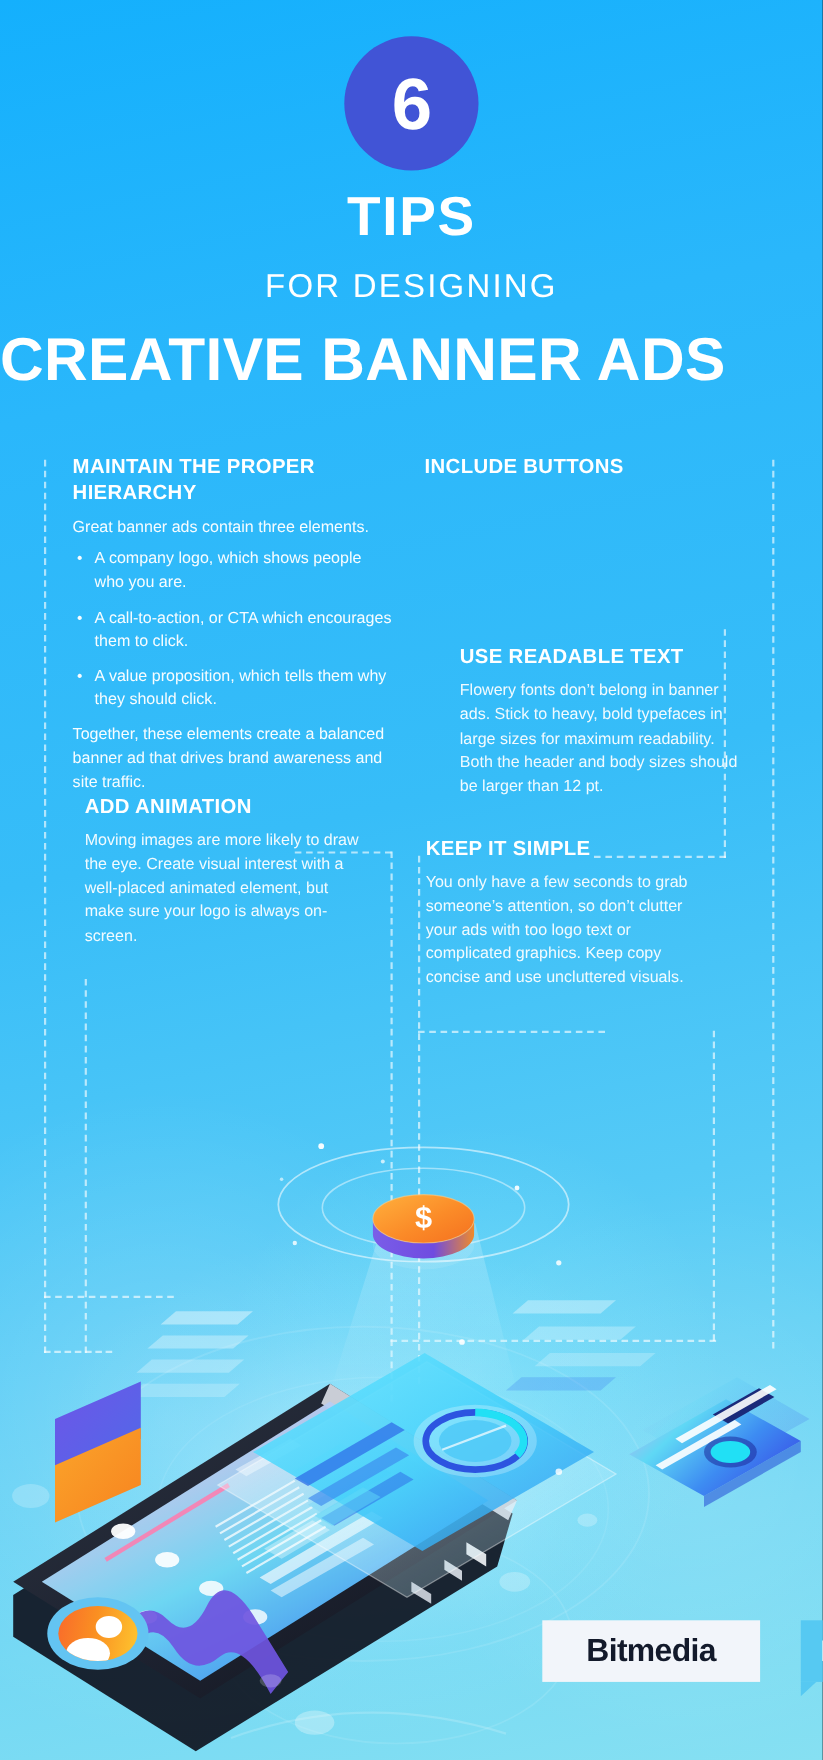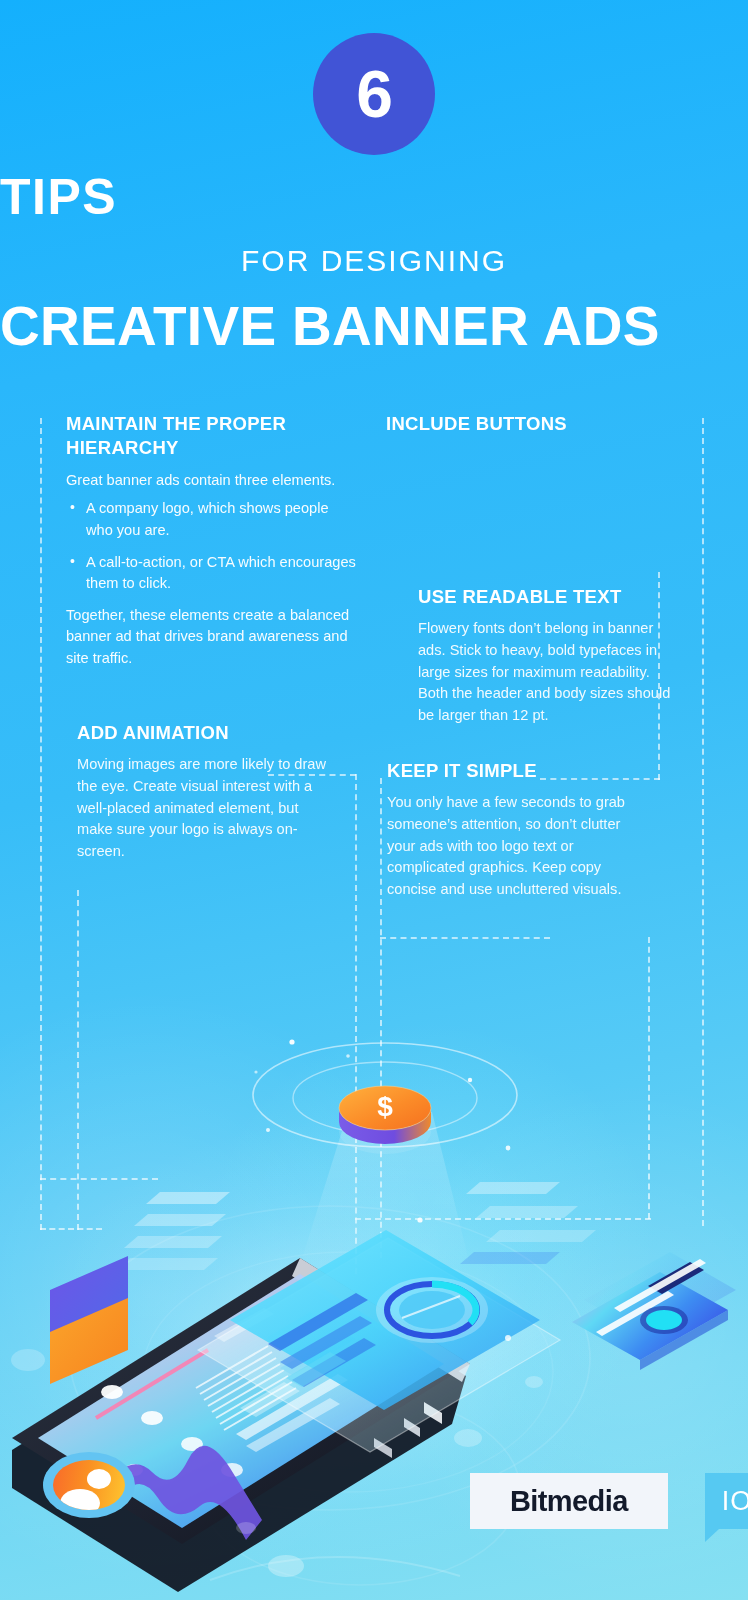--- a/index.html
+++ b/index.html
@@ -44,20 +44,21 @@
   .badge-num {
     color: #ffffff;
     font-size: 66px;
     font-weight: bold;
     line-height: 1;
     letter-spacing: -1px;
   }
 
   .hd-tips {
     position: absolute; left: 0; right: 0; top: 172px;
+    text-align: center;
     color: #ffffff;
     font-size: 50px;
     font-weight: bold;
     letter-spacing: 1.5px;
     line-height: 1;
   }
   .hd-sub {
     position: absolute; left: 0; right: 0; top: 246px;
     text-align: center;
     color: #ffffff;
@@ -137,20 +138,21 @@
     left: 470px; top: 1473px;
     display: flex;
     align-items: stretch;
     height: 56px;
   }
   .logo-main {
     background: #f2f5fa;
     display: flex; align-items: center; justify-content: center;
     padding: 0 40px;
     min-width: 162px;
+    margin-left: 23px;
   }
   .logo-main span {
     color: #131a2b;
     font-size: 29px;
     font-weight: bold;
     letter-spacing: -0.6px;
   }
   .logo-io {
     background: #56c9f2;
     display: flex; align-items: center; justify-content: center;
@@ -237,20 +239,21 @@
 
   <div class="dash dash-h" style="left:40px; top:1178px; width:118px;"></div>
   <div class="dash dash-h" style="left:40px; top:1228px; width:62px;"></div>
 
   <div class="tip" style="left:66px; top:412px; width:292px;">
     <h3>MAINTAIN THE PROPER HIERARCHY</h3>
     <p>Great banner ads contain three elements.</p>
     <ul>
       <li>A company logo, which shows people who you are.</li>
       <li>A call-to-action, or CTA which encourages them to click.</li>
+      <li>A value proposition, which tells them why they should click.</li>
     </ul>
     <p class="mt">Together, these elements create a balanced banner ad that drives brand awareness and site traffic.</p>
   </div>
 
   <div class="tip" style="left:386px; top:412px; width:284px;">
     <h3>INCLUDE BUTTONS</h3>
   </div>
 
   <div class="tip" style="left:418px; top:585px; width:256px;">
     <h3>USE READABLE TEXT</h3>

